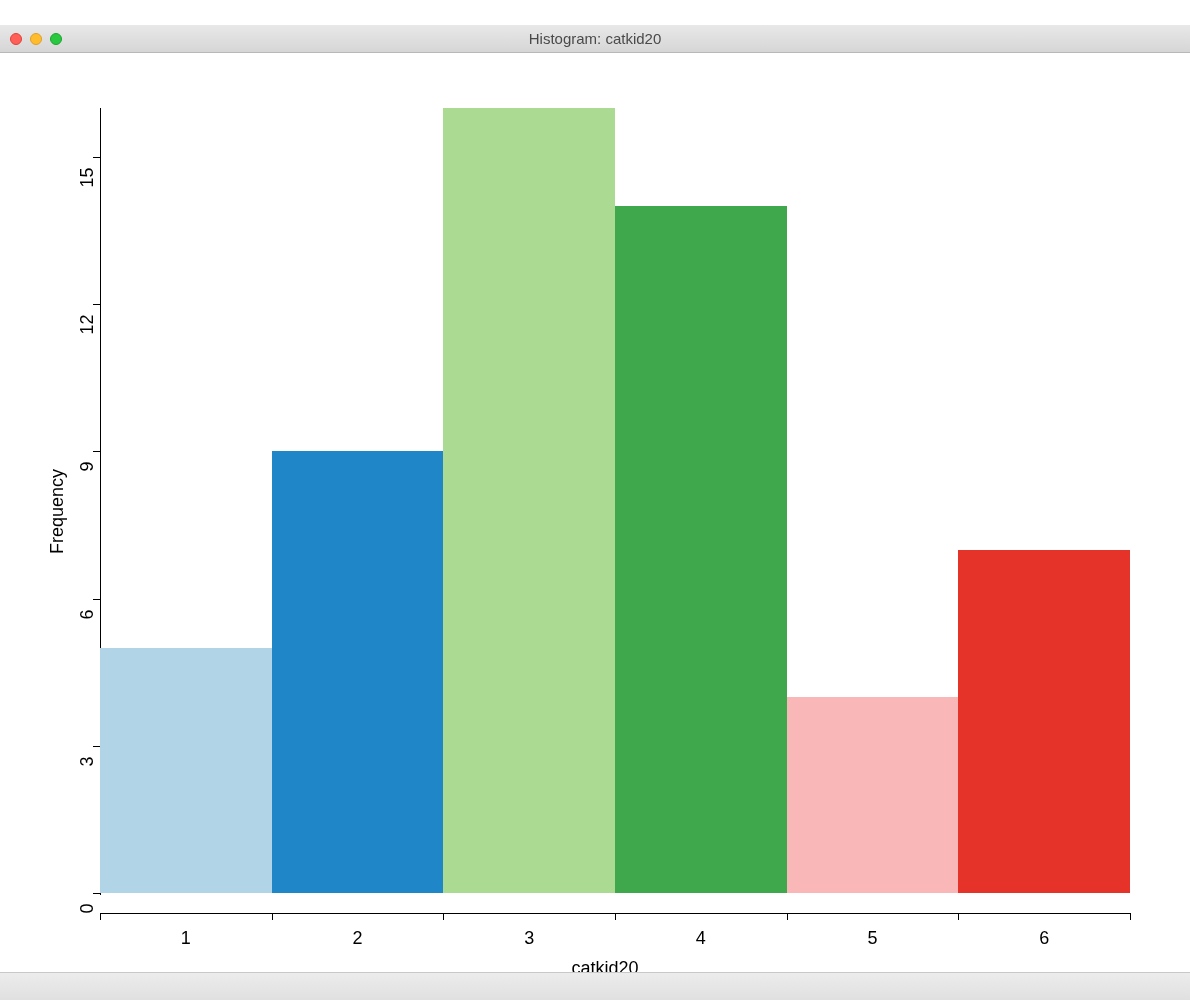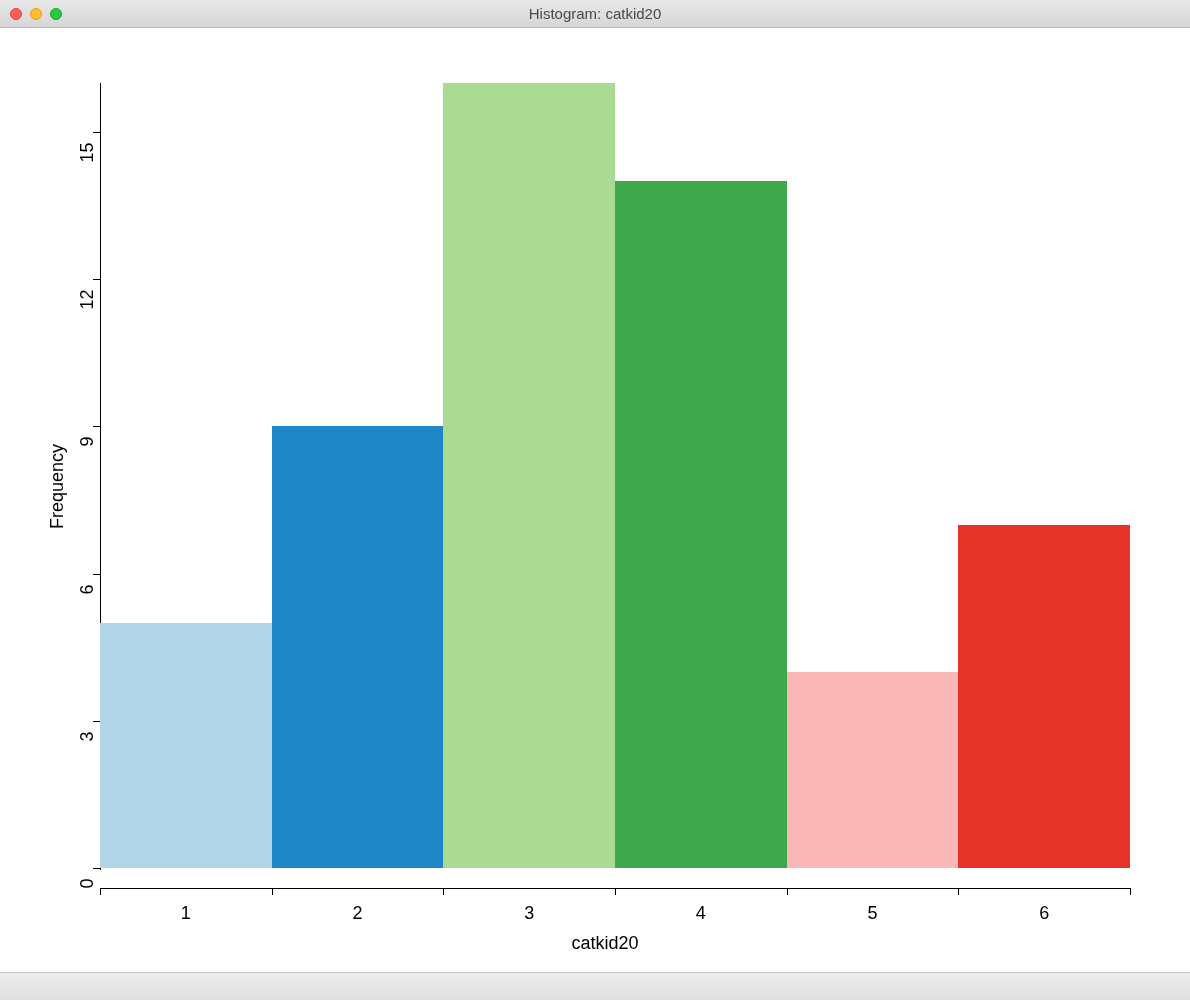--- a/index.html
+++ b/index.html
@@ -14,20 +14,21 @@
       height: 1000px;
       overflow: hidden;
     }
     .titlebar {
       height: 28px;
       background: linear-gradient(to bottom, #e8e8e8, #d6d6d6);
       border-bottom: 1px solid #b8b8b8;
       display: flex;
       align-items: center;
       position: relative;
+      margin-top: 25px;
     }
     .traffic-lights {
       display: flex;
       gap: 8px;
       margin-left: 10px;
     }
     .traffic-light {
       width: 12px;
       height: 12px;
       border-radius: 50%;

